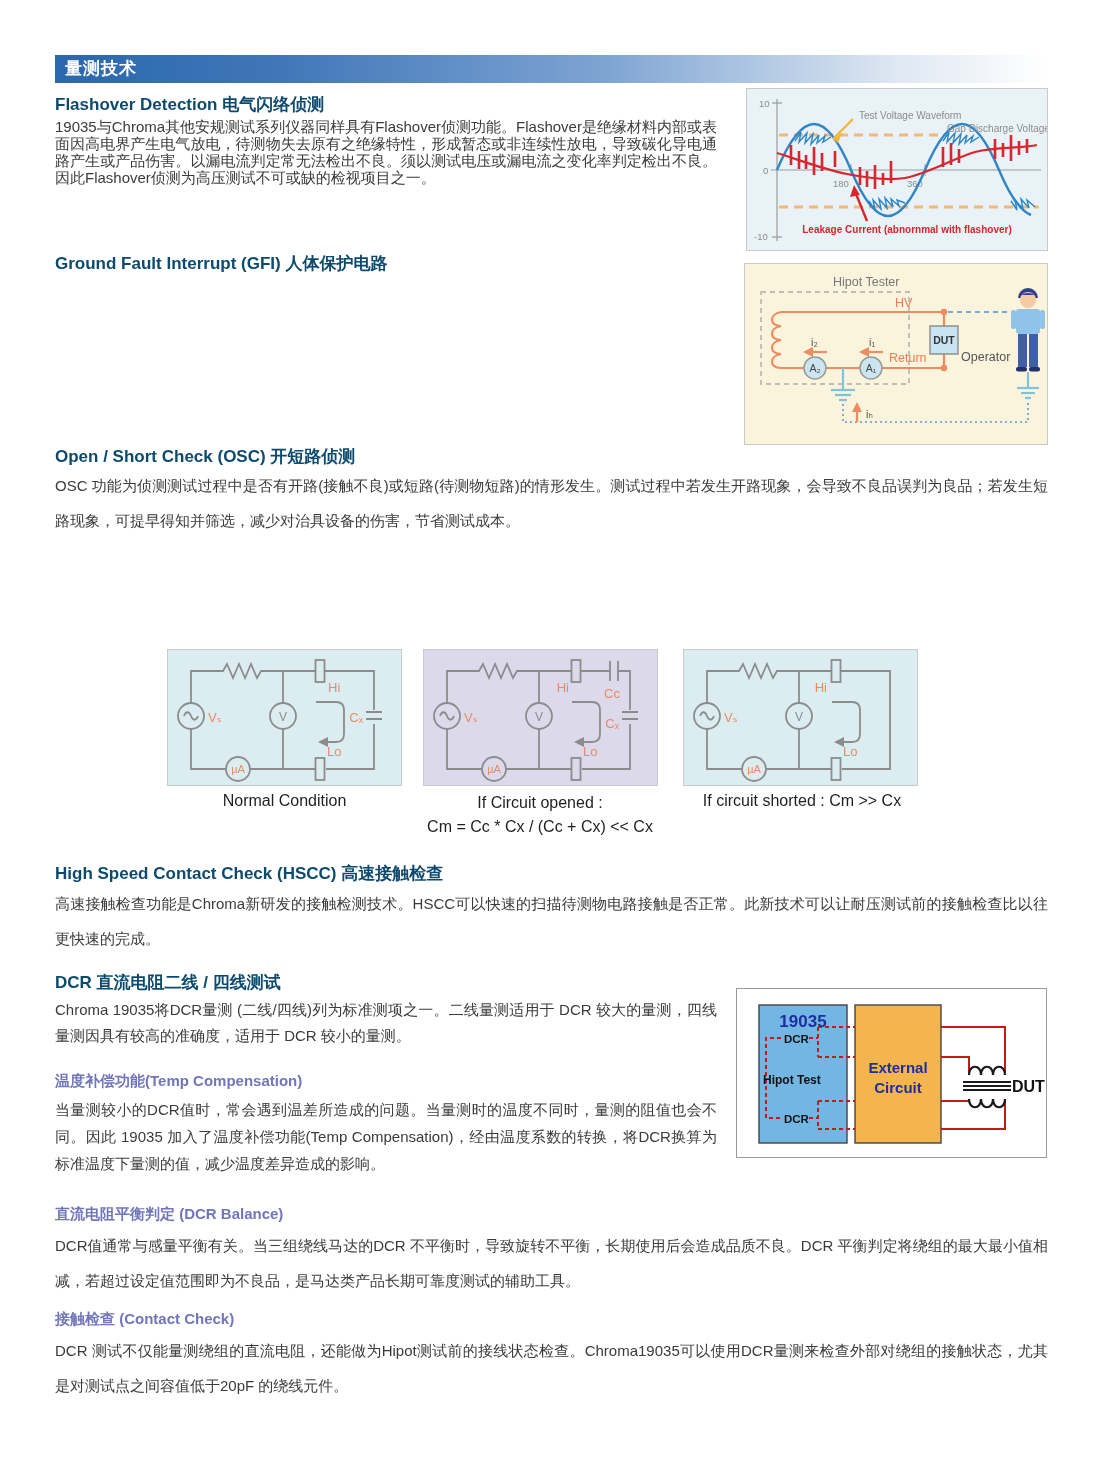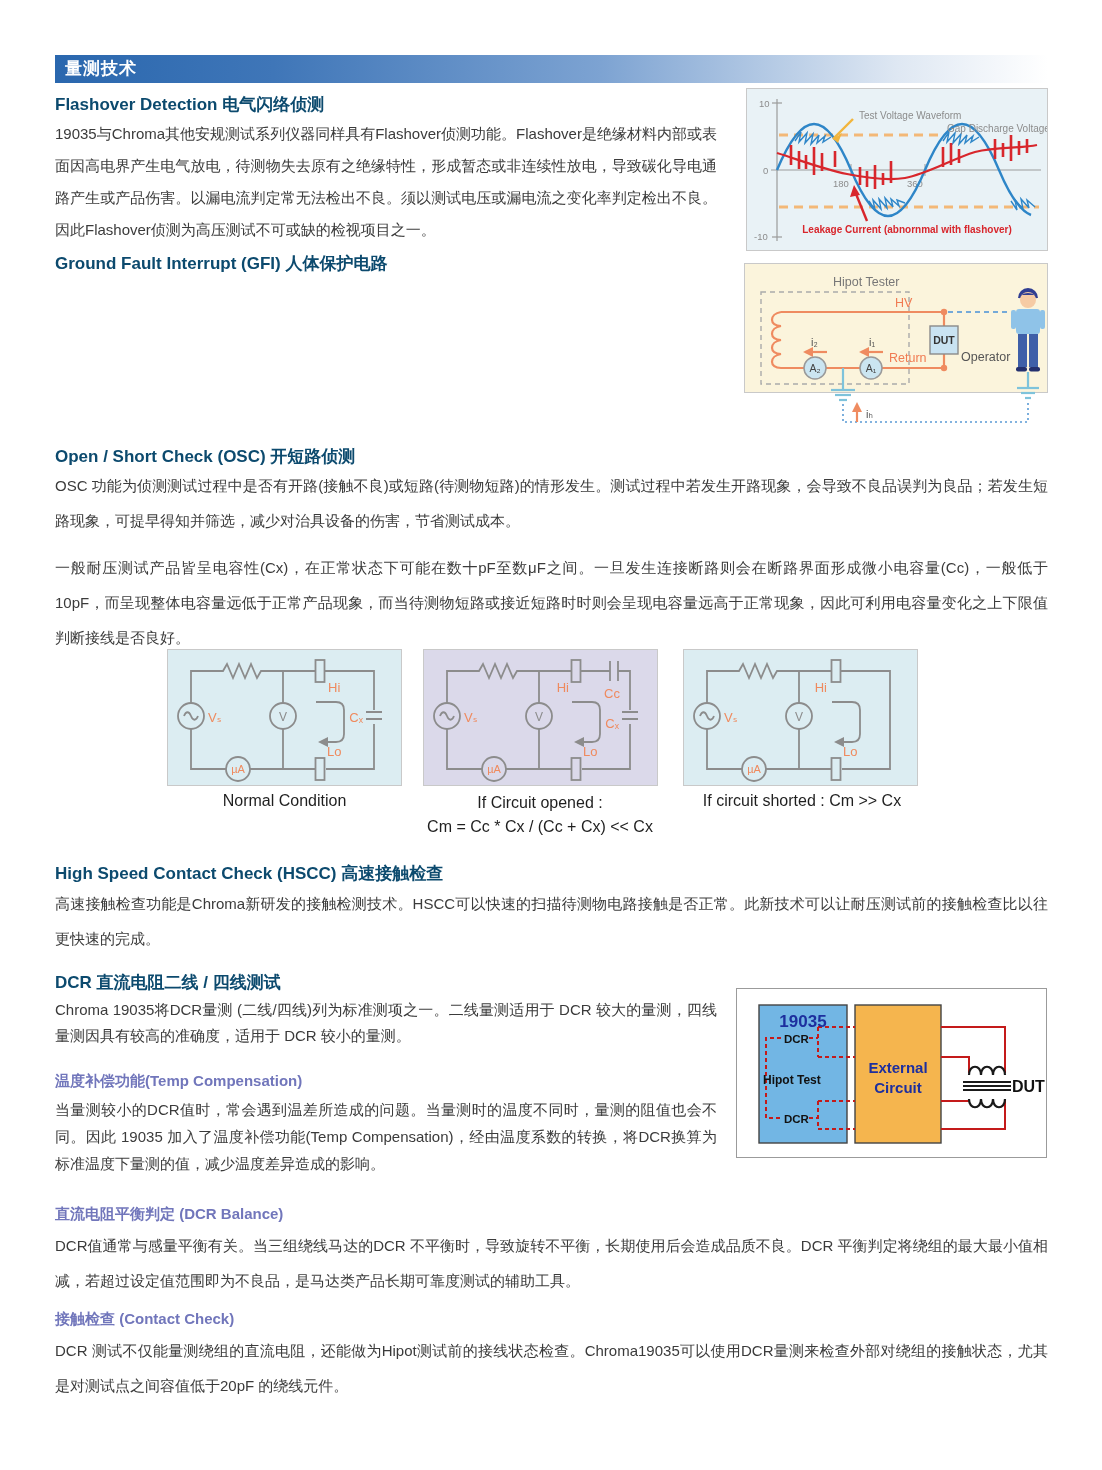--- a/index.html
+++ b/index.html
@@ -6,21 +6,21 @@
   .page{position:relative;width:1102px;height:1470px;background:#ffffff;overflow:hidden;
         font-family:"Liberation Sans","DejaVu Sans",sans-serif;color:#3a3a3a;}
   .abs{position:absolute;}
   .header-bar{left:55px;top:55px;width:993px;height:28px;
       background:linear-gradient(90deg,#2a67ae 0%,#3f76b8 22%,#7da3d2 55%,#dfe8f3 85%,#ffffff 100%);
       color:#ffffff;font-size:17px;font-weight:bold;line-height:28px;padding-left:10px;box-sizing:border-box;
       letter-spacing:1px;}
   .sec-title{font-size:17px;font-weight:600;color:#0c4a6e;}
   .sub-title{font-size:15px;font-weight:600;color:#7176bb;}
   .body-text{font-size:15px;color:#3b3b3b;text-align:justify;}
-  .lh-n{line-height:32px;}
+  .lh-n{line-height:17px;}
   .lh-m{line-height:27px;}
   .lh-w{line-height:35px;}
   .panel{border:1px solid #c9c9c9;box-sizing:border-box;}
   .caption{font-size:16px;color:#1f1f1f;text-align:center;}
   svg text{font-family:"Liberation Sans","DejaVu Sans",sans-serif;}
 </style>
 </head>
 <body>
 
 <div class="page">
@@ -85,21 +85,21 @@
       <polygon points="86,50 95,44 91,54" fill="#f2b53c"></polygon>
       <text x="200" y="43" font-size="10" fill="#8c8c8c">Gap Discharge Voltage</text>
       <text x="160" y="144" font-size="10" font-weight="bold" fill="#d8262c" text-anchor="middle">Leakage Current (abnornmal with flashover)</text>
       <line x1="120" y1="132" x2="107" y2="100" stroke="#d8262c" stroke-width="2.4"></line>
       <polygon points="107,96 103,108 113,106" fill="#d8262c"></polygon>
     </svg>
   </div>
 
   <div class="abs sec-title" style="left:55px;top:252px;">Ground Fault Interrupt (GFI) 人体保护电路</div>
 
-  <div class="abs panel" style="left:744px;top:263px;width:304px;height:130px;background:#fbf4dc;">
+  <div class="abs panel" style="left:744px;top:263px;width:304px;height:182px;background:#fbf4dc;">
     <svg width="302" height="172" viewBox="0 0 302 172">
       <text x="88" y="22" font-size="12.5" fill="#777">Hipot Tester</text>
       <rect x="16" y="28" width="148" height="92" fill="none" stroke="#aaaaaa" stroke-width="1.4" stroke-dasharray="5 4"></rect>
 
       <g stroke="#ef8b60" stroke-width="2.2" fill="none">
         <path d="M36,48 C24,50 24,62 36,62 C24,64 24,76 36,76 C24,78 24,90 36,90 C24,92 24,104 36,104"></path>
         <line x1="36" y1="48" x2="199" y2="48"></line>
         <line x1="36" y1="104" x2="199" y2="104"></line>
         <line x1="199" y1="48" x2="199" y2="104"></line>
         <line x1="82" y1="88" x2="60" y2="88"></line>
@@ -154,21 +154,20 @@
       </g>
 
       <line x1="112" y1="158" x2="112" y2="142" stroke="#ef8b60" stroke-width="2.2"></line>
       <polygon points="112,138 107,148 117,148" fill="#ef8b60"></polygon>
       <text x="121" y="154" font-size="11" fill="#555">iₕ</text>
     </svg>
   </div>
 
   <div class="abs sec-title" style="left:55px;top:445px;">Open / Short Check (OSC) 开短路侦测</div>
   <div class="abs body-text lh-w" style="left:55px;top:468px;width:993px;">OSC 功能为侦测测试过程中是否有开路(接触不良)或短路(待测物短路)的情形发生。测试过程中若发生开路现象，会导致不良品误判为良品；若发生短路现象，可提早得知并筛选，减少对治具设备的伤害，节省测试成本。</div>
-  <div class="abs body-text lh-w" style="left:55px;top:550px;width:993px;">一般耐压测试产品皆呈电容性(Cx)，在正常状态下可能在数十pF至数μF之间。一旦发生连接断路则会在断路界面形成微小电容量(Cc)，一般低于10pF，而呈现整体电容量远低于正常产品现象，而当待测物短路或接近短路时时则会呈现电容量远高于正常现象，因此可利用电容量变化之上下限值判断接线是否良好。</div>
 
   <div class="abs panel" style="left:167px;top:649px;width:235px;height:137px;background:#dcedf2;">
     <svg width="233" height="135" viewBox="0 0 233 135">
       <g stroke="#8c8c8c" stroke-width="1.8" fill="none">
         <path d="M23,53 V21 H55 l4,-7 l6,14 l6,-14 l6,14 l6,-14 l6,14 l4,-7 H147"></path>
         <path d="M157,21 H206 V60"></path>
         <path d="M206,74 V119 H158"></path>
         <path d="M148,119 H82"></path>
         <path d="M58,119 H23 V79"></path>
         <circle cx="23" cy="66" r="13"></circle>

